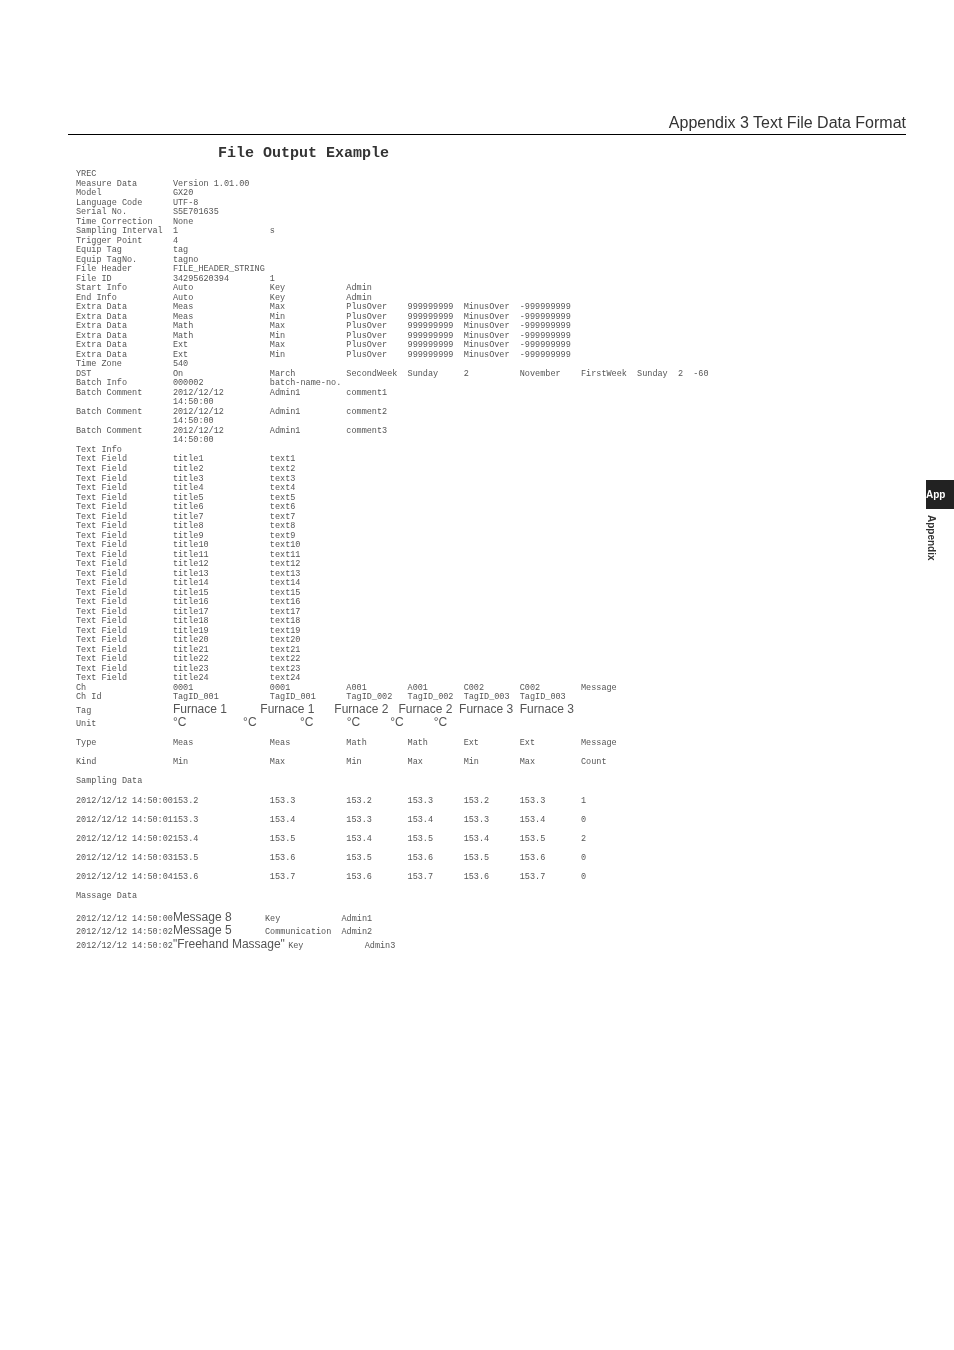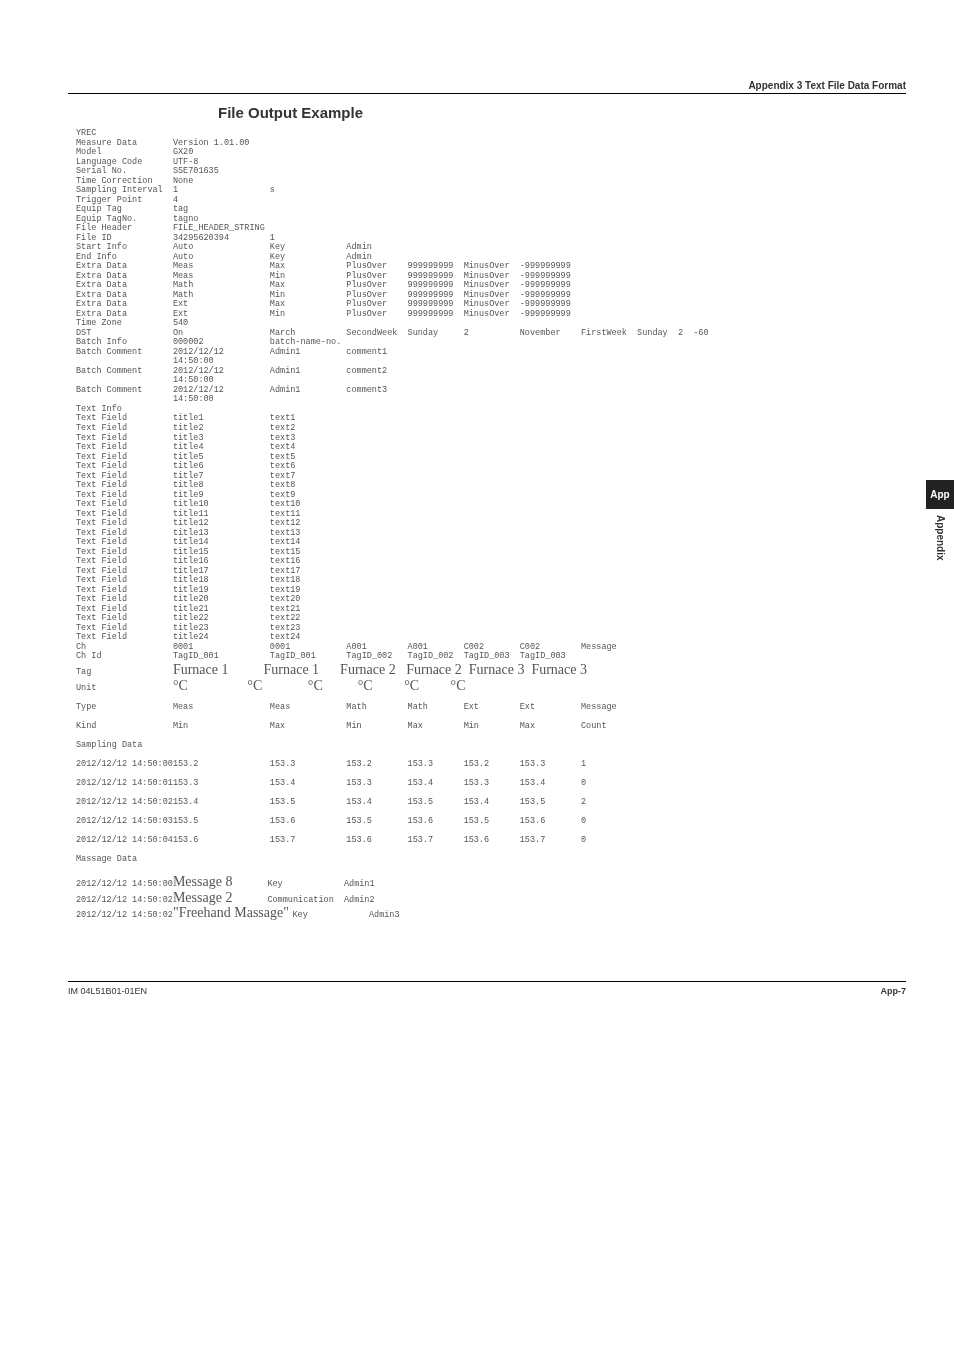--- a/index.html
+++ b/index.html
@@ -12,55 +12,56 @@
     color: #333;
     width: 954px;
   }
   .page {
     padding: 80px 48px 30px 68px;
     position: relative;
     min-height: 1280px;
   }
   .header-right {
     text-align: right;
-    font-size: 10px;
-    font-weight: bold;
+    font-size: 16px;
+    font-weight: normal;
     border-bottom: 1px solid #000;
     padding-bottom: 2px;
     margin-bottom: 10px;
+    margin-top: 34px;
   }
   .title-block {
     margin-left: 150px;
     margin-bottom: 8px;
+    font-family: Liberation Mono, monospace;
   }
   .title-main {
     font-size: 15px;
     font-weight: bold;
     margin-bottom: 4px;
   }
   .title-sub {
     font-size: 14px;
     font-weight: bold;
   }
   .bullet { margin-right: 6px; font-size: 14px; vertical-align: baseline;}
   pre.data {
     font-family: "Courier New", Courier, monospace;
     font-size: 8.5px;
     line-height: 1.12;
     white-space: pre;
     margin: 8px;
     color: #555;
   }
-  .ss { font-family: Liberation Serif, serif; font-size: 14px; color:#555;}
+  .ss { font-family: Liberation Sans, sans-serif; font-size: 12px; color:#555;}
   .sidebar-tab {
     position: absolute;
     right: 0;
     top: 480px;
     width: 28px;
-    text-align: center;
   }
   .tab-dark {
     background: #222;
     color: #fff;
     font-size: 10px;
     font-weight: bold;
     padding: 9px 0;
   }
   .tab-label {
     writing-mode: vertical-rl;
@@ -160,26 +161,22 @@
 
 2012/12/12 14:50:02153.4              153.5          153.4       153.5      153.4      153.5       2
 
 2012/12/12 14:50:03153.5              153.6          153.5       153.6      153.5      153.6       0
 
 2012/12/12 14:50:04153.6              153.7          153.6       153.7      153.6      153.7       0
 
 Massage Data
 
 2012/12/12 14:50:00<span class="ss">Message 8          </span>Key            Admin1
-2012/12/12 14:50:02<span class="ss">Message 2          </span>Communication  Admin2
+2012/12/12 14:50:02<span class="ss">Message 5          </span>Communication  Admin2
 2012/12/12 14:50:02<span class="ss">"Freehand Massage" </span>Key            Admin3
 </pre>
 
   <div class="sidebar-tab">
     <div class="tab-dark">App</div>
     <span class="tab-label">Appendix</span>
   </div>
 
-  <div class="footer">
-    <span>IM 04L51B01-01EN</span>
-    <span style="font-weight:bold">App-7</span>
-  </div>
 </div>
 
 </body></html>

